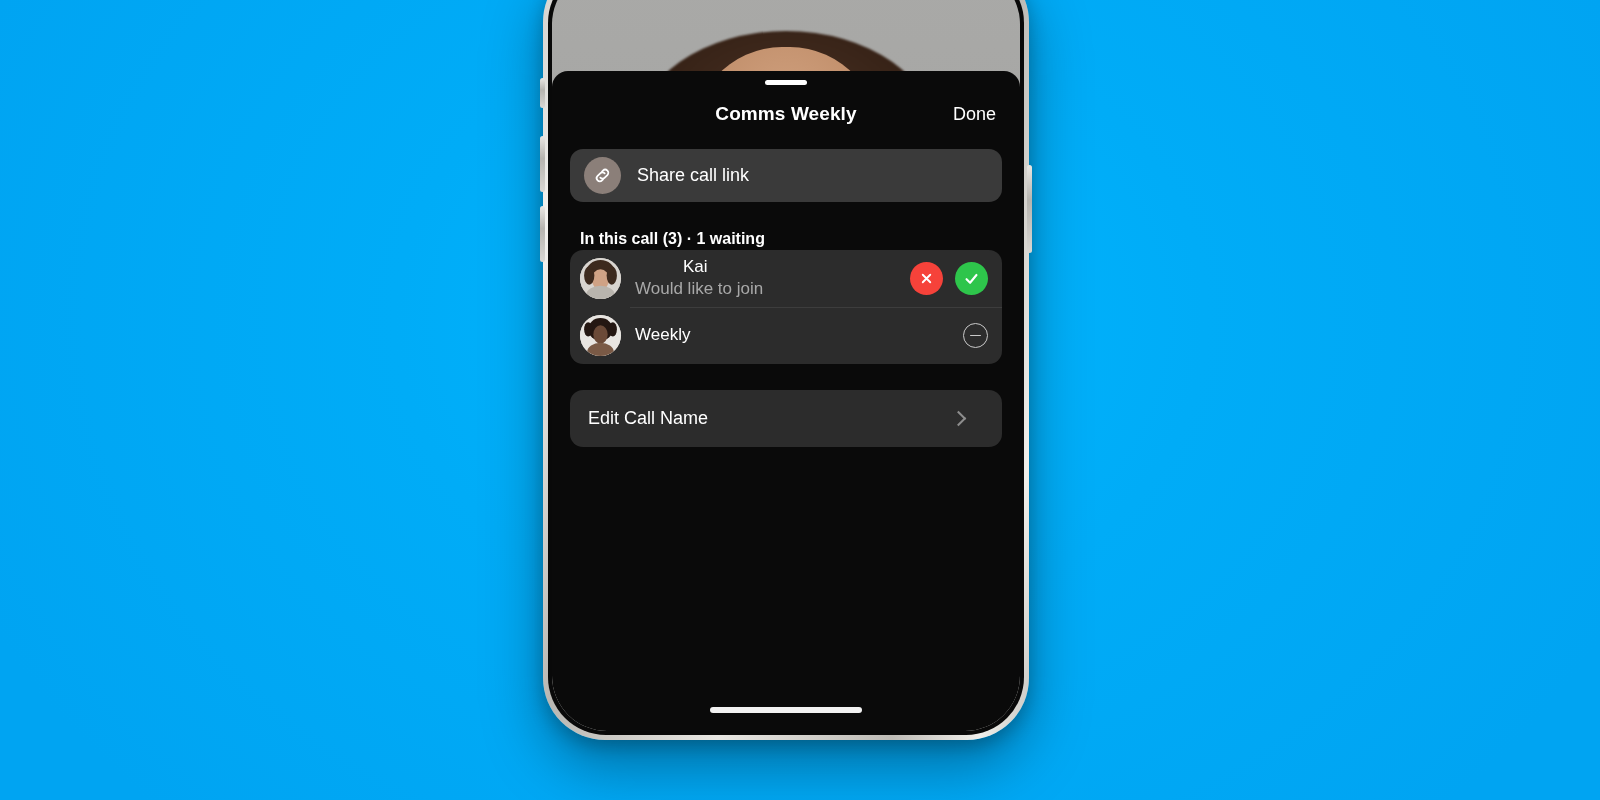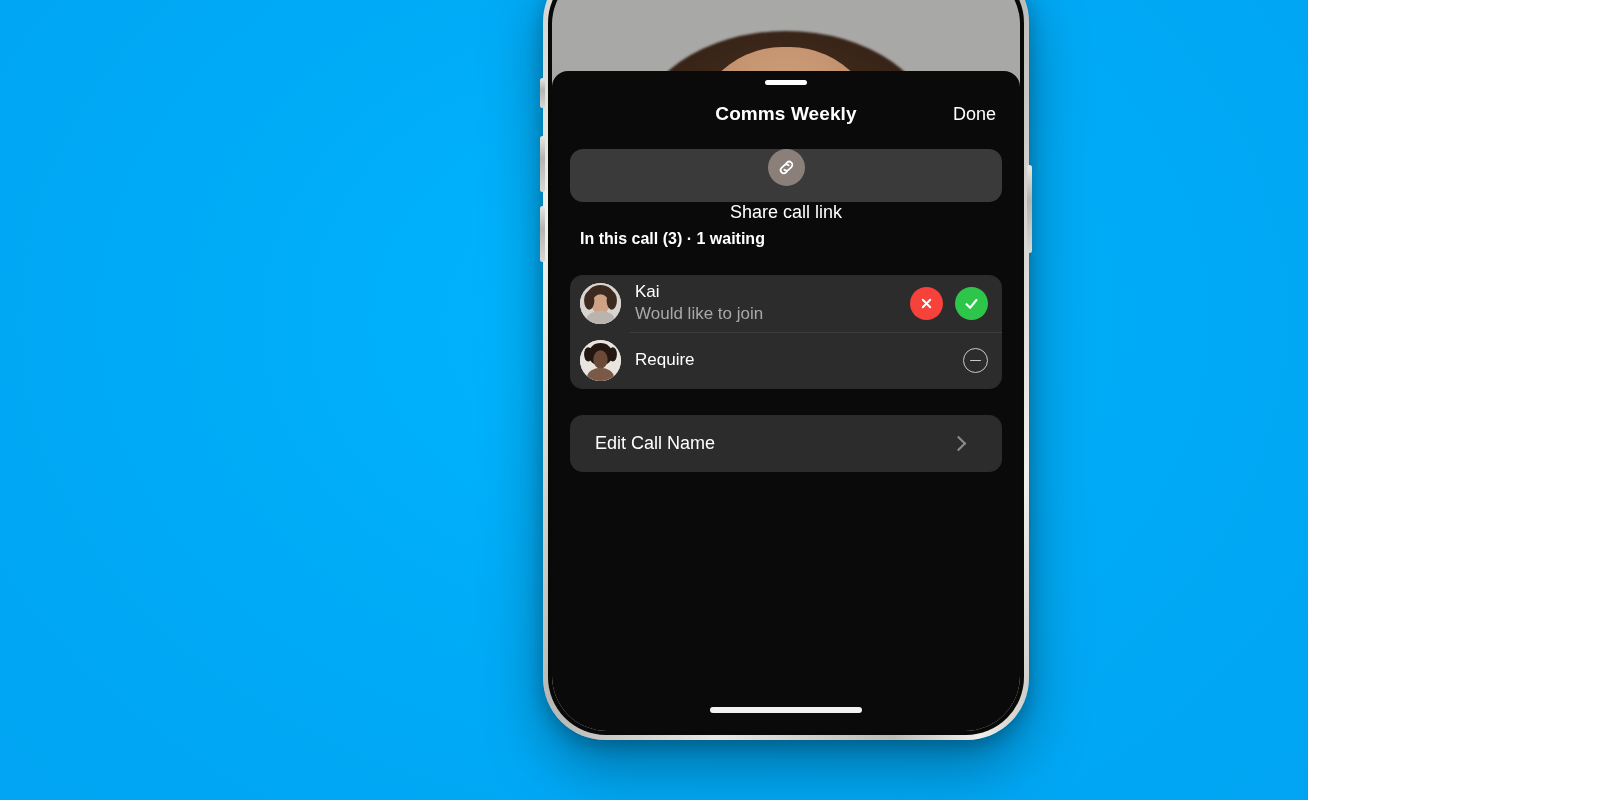--- a/index.html
+++ b/index.html
@@ -7,21 +7,21 @@
 
   html, body {
     width:1600px; height:800px;
     overflow:hidden;
     font-family:"Liberation Sans", sans-serif;
   }
 
   
   #backdrop {
     position:relative;
-    width:1308px; height:800px;
+    width:1600px; height:800px;
     background:
       radial-gradient(ellipse 900px 700px at 50% 40%, #00b6ff 0%, #00acf7 45%, #00a4f2 100%),
       linear-gradient(180deg, #00b4fd 0%, #00a6f5 100%);
     overflow:hidden;
   }
 
   
   #phone {
     position:absolute;
     left:543px; top:-40px;
@@ -125,34 +125,33 @@
 
   
   #share-row {
     display:flex; align-items:center; gap:16px;
     height:53px;
     margin-top:8px;
     background:#3a3a3a;
     border-radius:13px;
     padding:0 14px;
     cursor:pointer;
-    flex-direction:column;
   }
   #share-icon-circle {
     width:37px; height:37px; border-radius:50%;
     background:#8b7f79;
     display:flex; align-items:center; justify-content:center;
     flex:0 0 auto;
   }
   #share-label { font-size:18px; color:#fff; }
 
   
   #section-header {
     font-size:16px; font-weight:700; color:#fff;
-    margin:28px 0 27px 10px;
+    margin:28px 0 2px 10px;
   }
 
   
   #participants-card {
     background:#2c2c2c;
     border-radius:13px;
     overflow:hidden;
   }
   .p-row {
     position:relative;
@@ -201,21 +200,20 @@
     border-radius:13px;
     overflow:hidden;
     margin-top:26px;
   }
   .s-row {
     position:relative;
     display:flex; align-items:center; justify-content:space-between;
     height:57px;
     padding:0 32px 0 18px;
     cursor:pointer;
-    margin-left:7px;
   }
   .s-row + .s-row::before {
     content:"";
     position:absolute; left:18px; right:0; top:0;
     height:1px; background:#3d3d3d;
   }
   .s-label { font-size:18px; color:#fff; }
   .chevron { width:11px; height:11px; border-right:2px solid #8d8d8d; border-top:2px solid #8d8d8d; transform:rotate(45deg); margin-right:6px; }
 
   .toggle {
@@ -288,21 +286,21 @@
                 <svg viewBox="0 0 40 40">
                     <rect width="40" height="40" fill="#d8d4cf"></rect>
                     <ellipse cx="20" cy="14" rx="14" ry="12" fill="#3d2a1e"></ellipse>
                     <ellipse cx="20" cy="21" rx="8.5" ry="10" fill="#cfa285"></ellipse>
                     <ellipse cx="20" cy="36" rx="14" ry="9" fill="#b9b5ae"></ellipse>
                     <ellipse cx="9" cy="17" rx="5" ry="9" fill="#3d2a1e"></ellipse>
                     <ellipse cx="31" cy="17" rx="5" ry="9" fill="#3d2a1e"></ellipse>
                   </svg>
               </span>
               <span class="p-text">
-                <span class="p-name" style="display:block;">Kai</span>
+                <span class="p-name" style="display:block;margin-left:48px;">Kai</span>
                 <span class="p-sub" style="display:block;">Would like to join</span>
               </span>
               <span class="p-actions">
                 <button class="circle-btn btn-decline">
                   <svg viewBox="0 0 24 24" width="15" height="15" stroke="#fff" stroke-width="3" stroke-linecap="round">
                       <path d="M6 6l12 12M18 6L6 18"></path>
                     </svg>
                 </button>
                 <button class="circle-btn btn-accept">
                   <svg viewBox="0 0 24 24" width="17" height="17" fill="none" stroke="#fff" stroke-width="3" stroke-linecap="round" stroke-linejoin="round">
@@ -318,21 +316,21 @@
                 <svg viewBox="0 0 40 40">
                     <rect width="40" height="40" fill="#e8e5e1"></rect>
                     <ellipse cx="20" cy="14" rx="12" ry="11" fill="#241712"></ellipse>
                     <ellipse cx="20" cy="19" rx="7" ry="9" fill="#6b4a38"></ellipse>
                     <ellipse cx="20" cy="36" rx="13" ry="9" fill="#7a5a46"></ellipse>
                     <ellipse cx="8" cy="14" rx="4" ry="7" fill="#241712"></ellipse>
                     <ellipse cx="32" cy="14" rx="4" ry="7" fill="#241712"></ellipse>
                   </svg>
               </span>
               <span class="p-text">
-                <span class="p-name" style="display:block;">Require</span>
+                <span class="p-name" style="display:block;">Weekly</span>
               </span>
               <span class="p-actions">
                 <button class="remove-btn">
                     <span class="bar"></span>
                   </button>
               </span>
             </div>
 
 
           </div>

